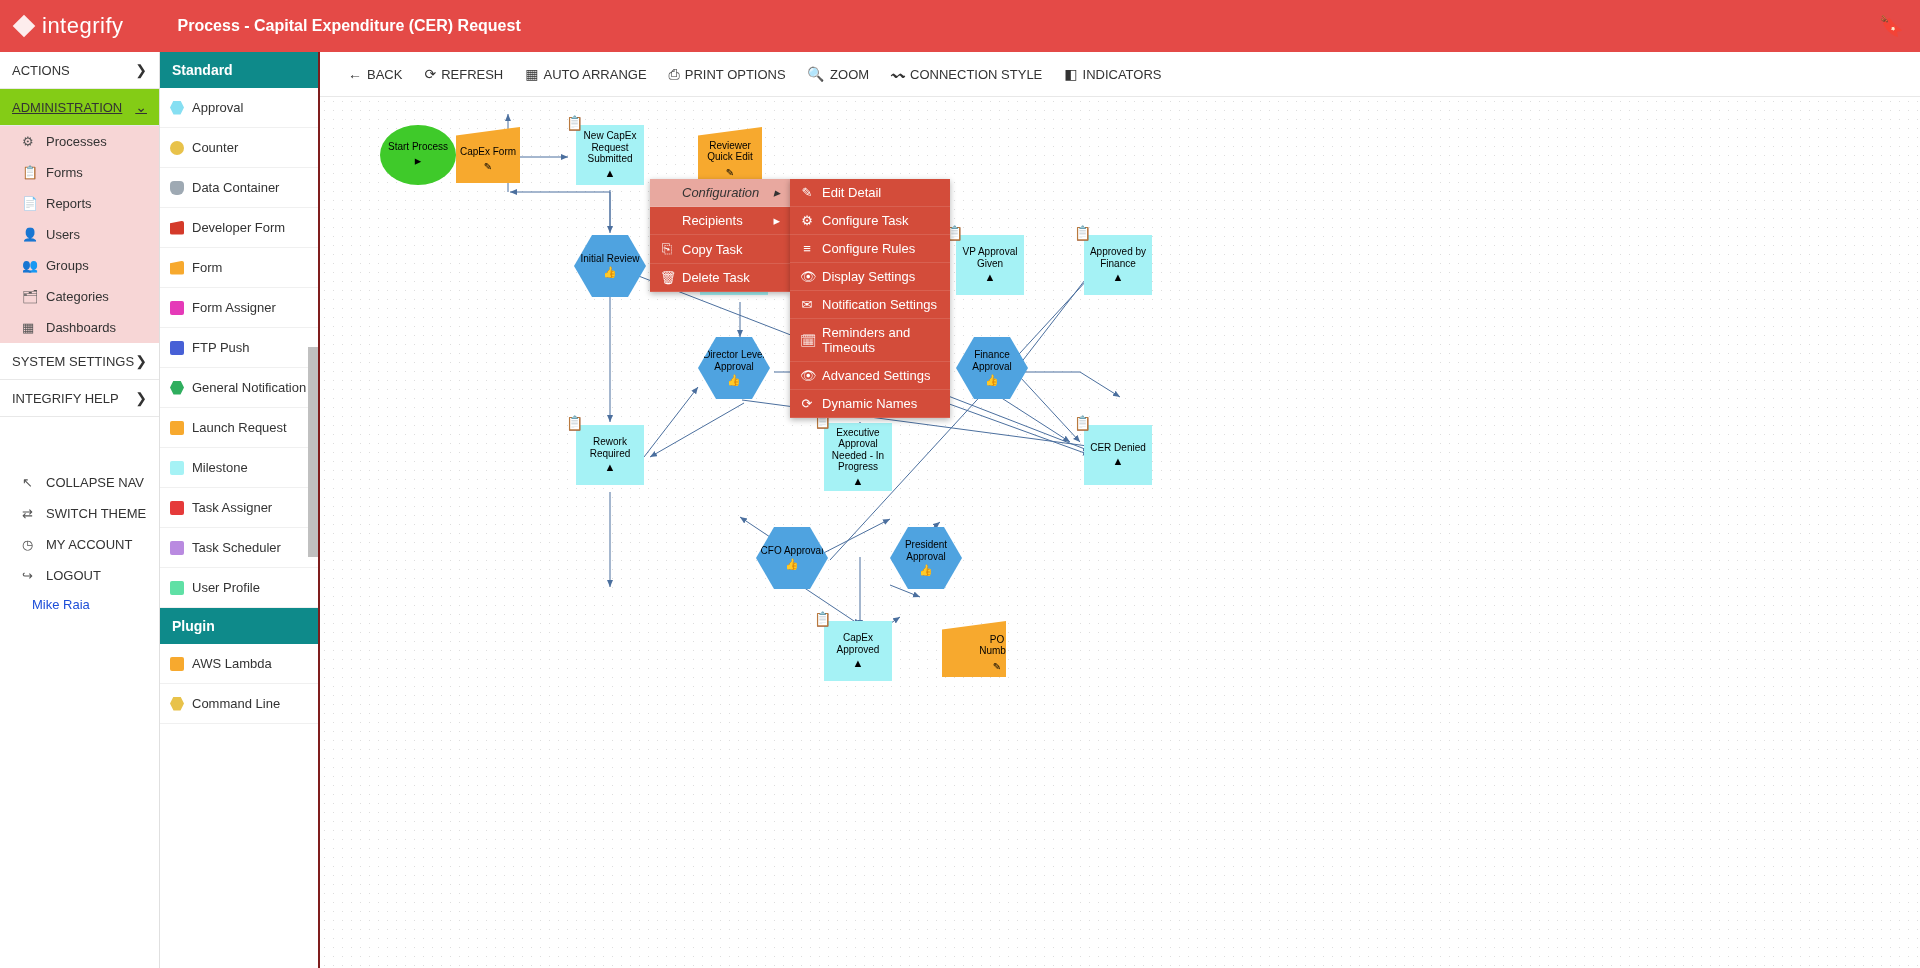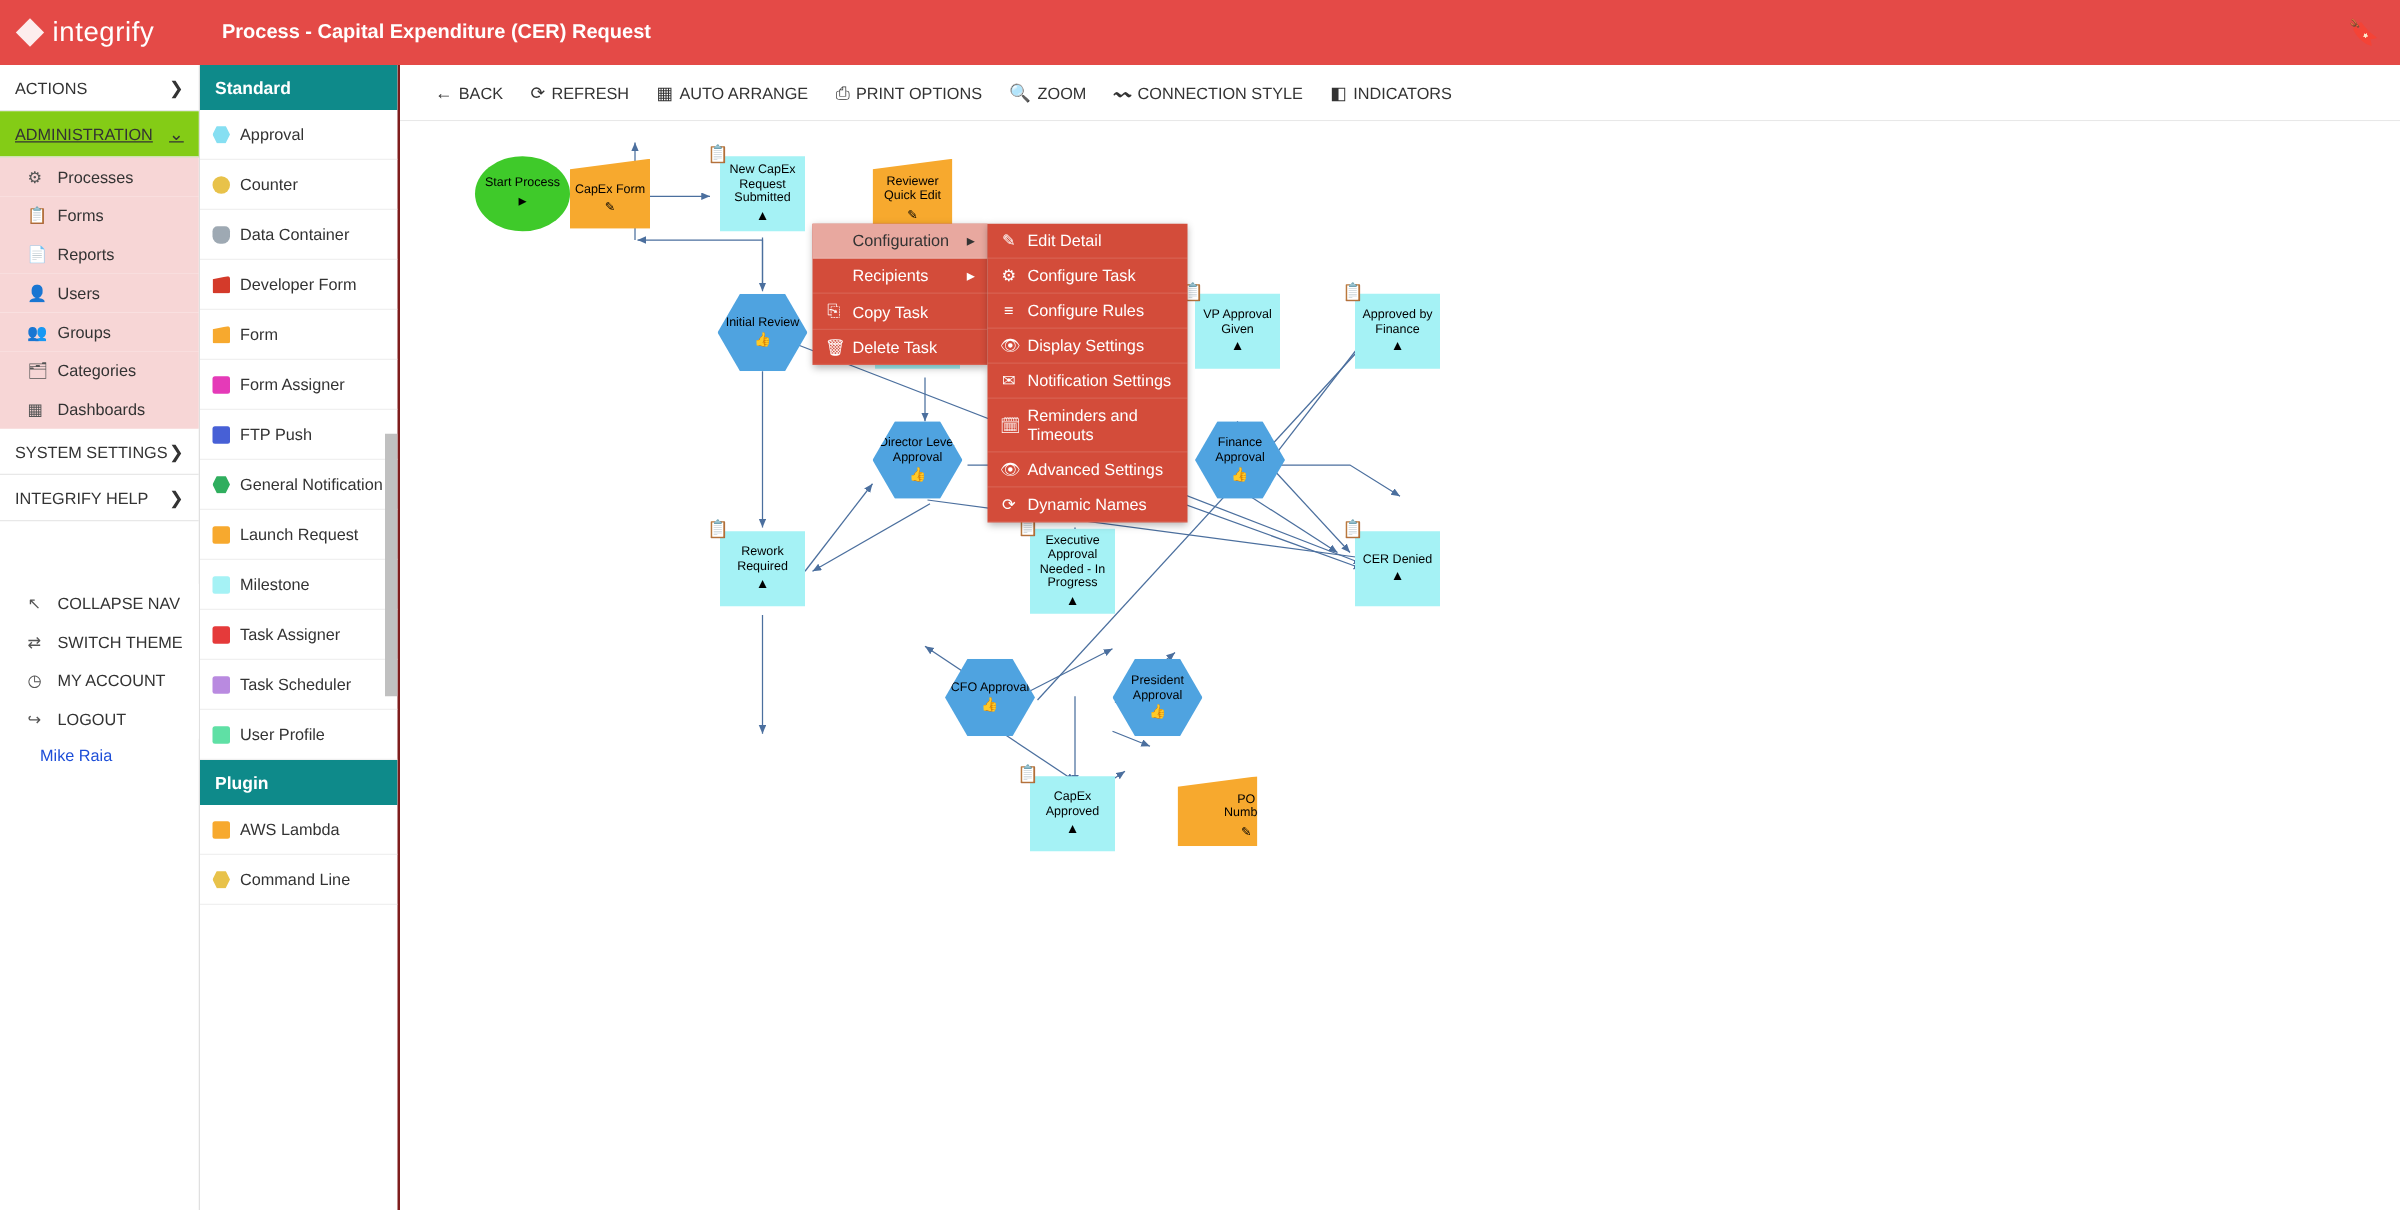--- a/index.html
+++ b/index.html
@@ -187,21 +187,21 @@
 .ctx-item {
   padding: 6px 10px;
   display: flex;
   align-items: center;
   justify-content: space-between;
   gap: 8px;
   border-bottom: 1px solid rgba(255,255,255,0.12);
   cursor: pointer;
 }
 .ctx-item .label-row { display: flex; align-items: center; gap: 8px; }
-.ctx-item.hover { background: #e8a89f; color: #333; }
+.ctx-item.hover { background: #e8a89f; color: #333; font-style: italic; }
 .ctx-item .ci-icon { width: 14px; text-align: center; font-size: 13px; }
 .ctx-submenu {
   position: absolute;
   left: 140px;
   top: 0;
   background: #d34c3a;
   min-width: 160px;
   box-shadow: 0 2px 6px rgba(0,0,0,0.3);
 }
 

